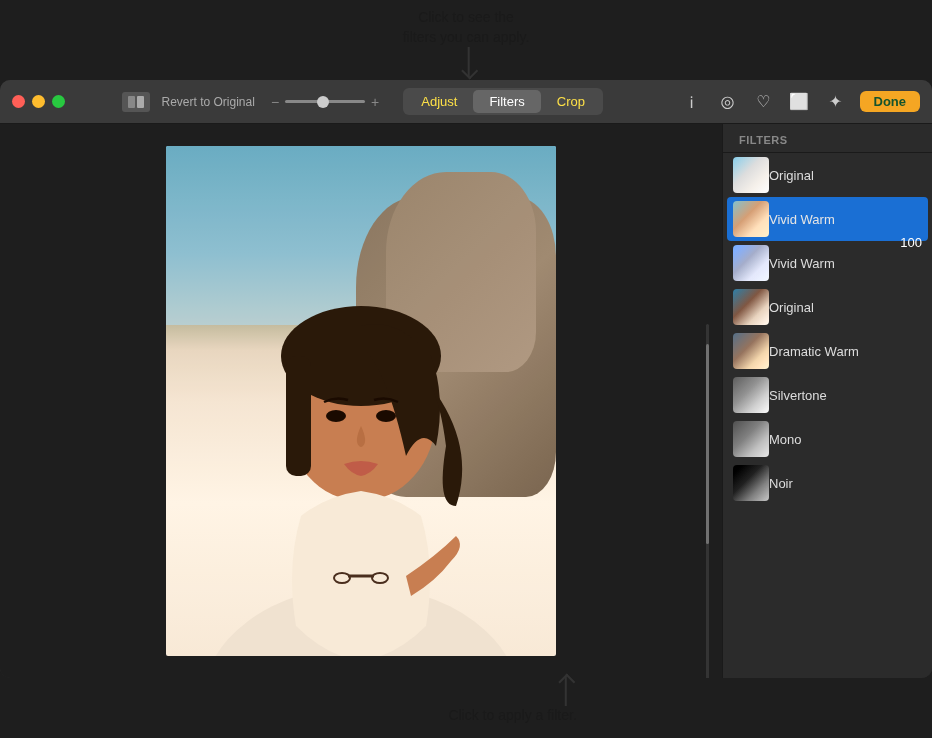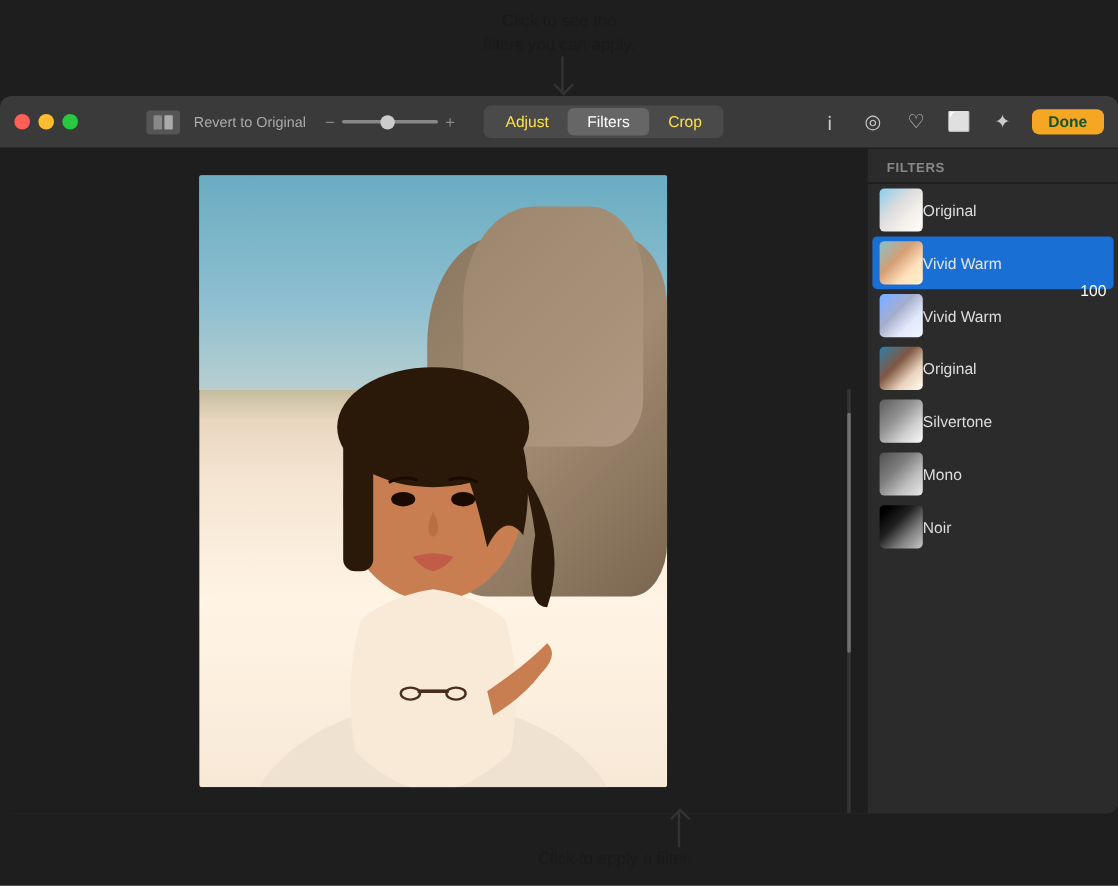--- a/index.html
+++ b/index.html
@@ -518,20 +518,24 @@
           </div>
           <div class="filter-item">
             <div class="filter-thumb thumb-vivid-cool"></div>
             <span class="filter-name">Vivid Warm</span>
           </div>
           <div class="filter-item">
             <div class="filter-thumb thumb-dramatic"></div>
             <span class="filter-name">Original</span>
           </div>
           <div class="filter-item">
+            <div class="filter-thumb thumb-dramatic-warm"></div>
+            <span class="filter-name">Dramatic Warm</span>
+          </div>
+          <div class="filter-item">
             <div class="filter-thumb thumb-silvertone"></div>
             <span class="filter-name">Silvertone</span>
           </div>
           <div class="filter-item">
             <div class="filter-thumb thumb-mono"></div>
             <span class="filter-name">Mono</span>
           </div>
           <div class="filter-item">
             <div class="filter-thumb thumb-noir"></div>
             <span class="filter-name">Noir</span>

